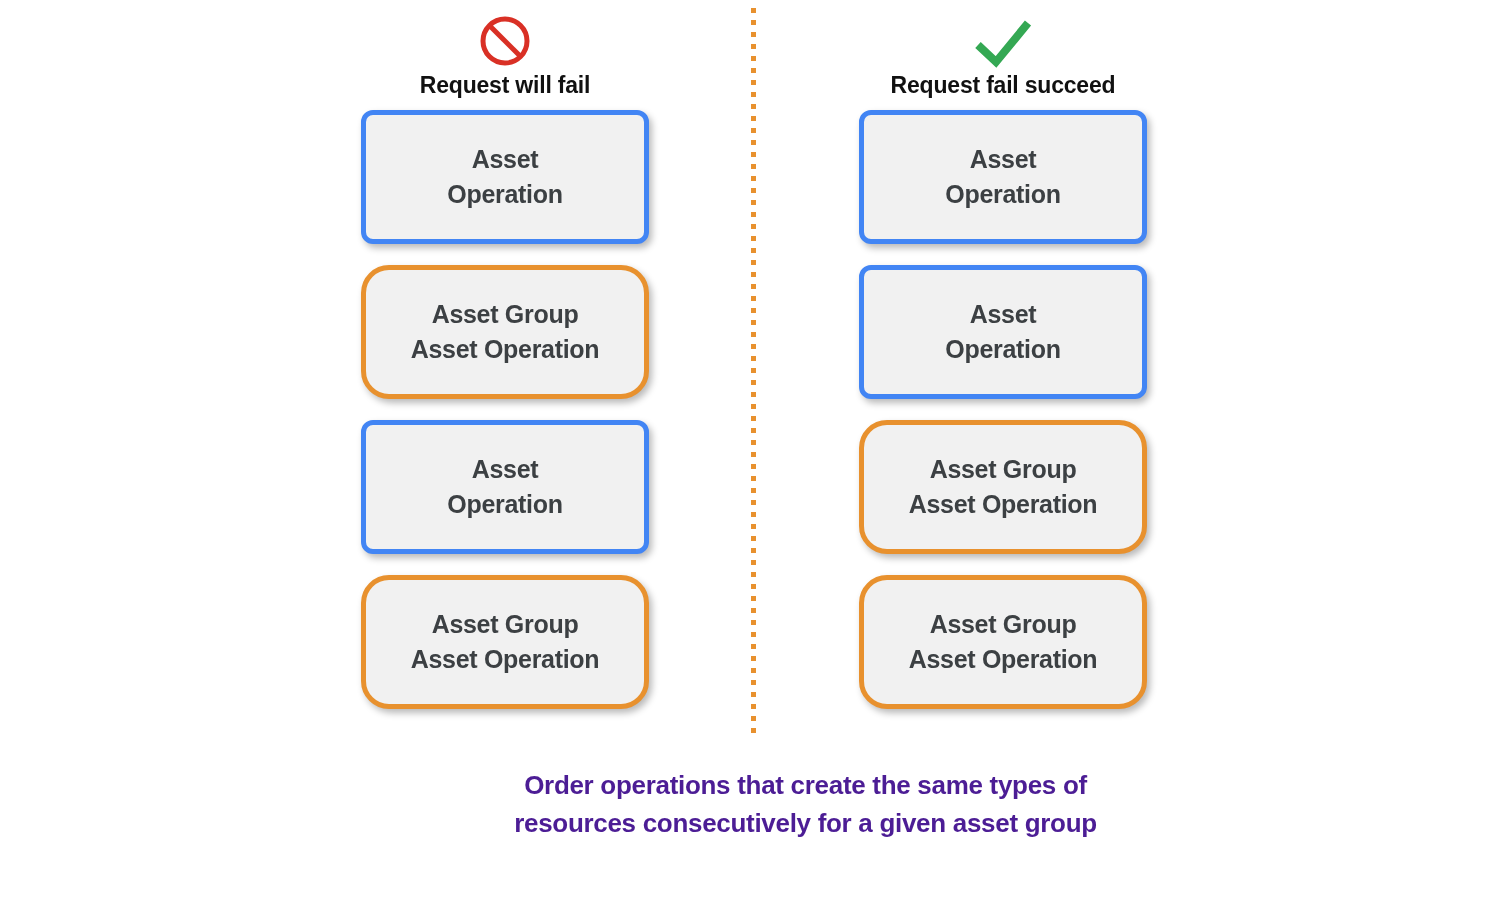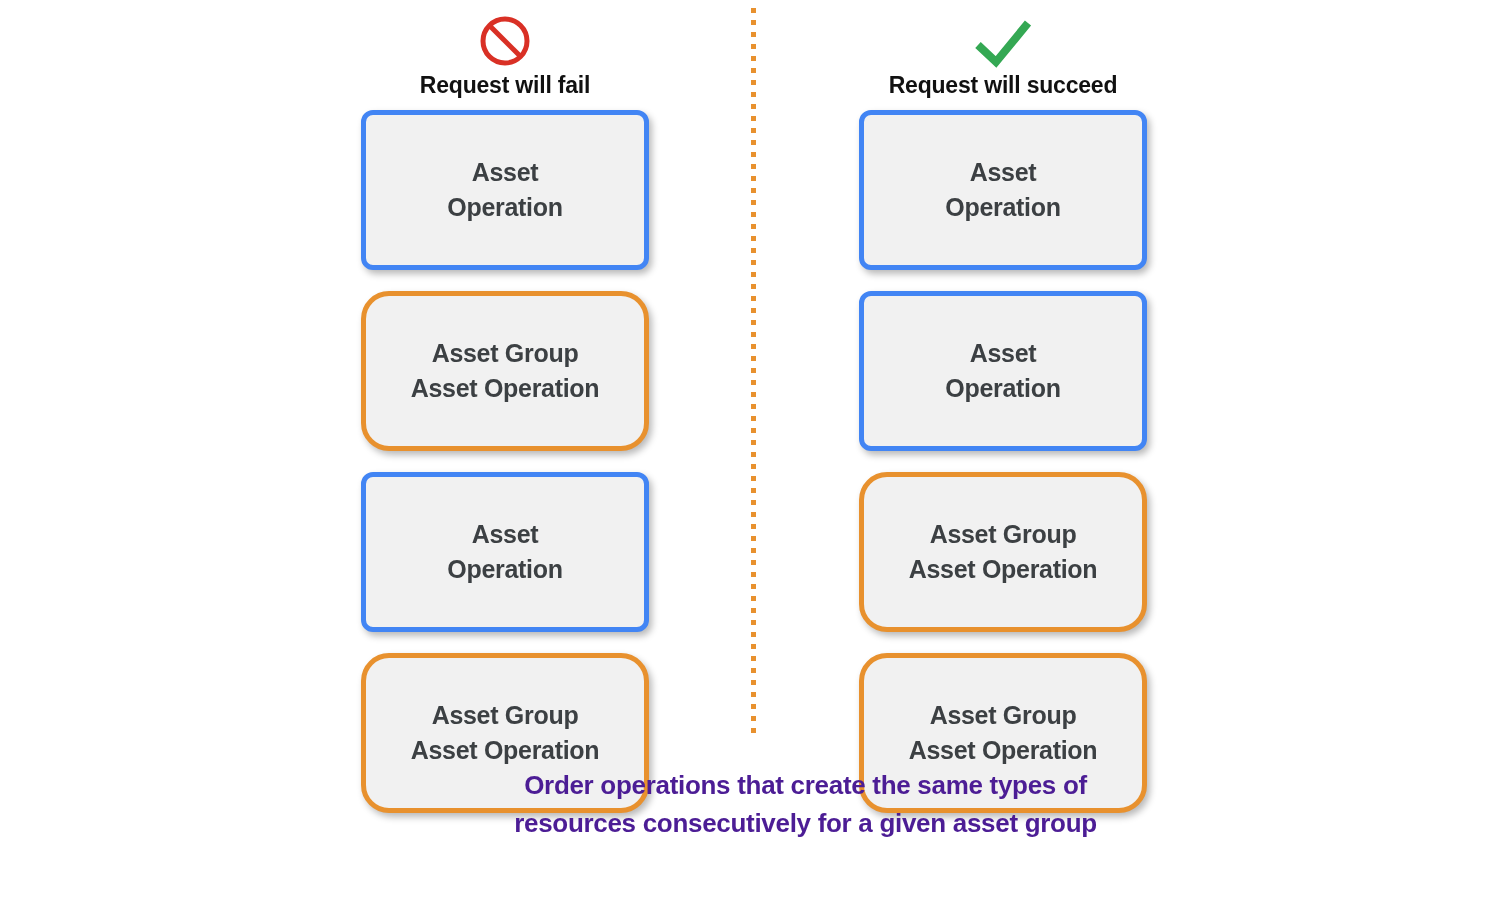--- a/index.html
+++ b/index.html
@@ -70,21 +70,21 @@
   .box-stack {
     position: absolute;
     top: 110px;
     left: 16px;
     width: 290px;
   }
 
   .op-box {
     position: relative;
     width: 288px;
-    height: 160px;
+    height: 134px;
     margin-bottom: 21px;
     background: #f1f1f1;
     border-radius: 12px;
     border: 5px solid #4285F4;
     box-shadow: 3px 4px 7px rgba(0,0,0,0.28);
     display: flex;
     align-items: center;
     justify-content: center;
     text-align: center;
   }
@@ -155,21 +155,21 @@
   </div>
 
   <div class="column succeed">
 
     <div class="col-header">
       <span class="status-icon">
         <svg width="66" height="54" viewBox="0 0 66 54" aria-hidden="true">
           <polyline points="8,31 26,48 58,9" fill="none" stroke="#34A853" stroke-width="8" stroke-linecap="butt" stroke-linejoin="miter"></polyline>
         </svg>
       </span>
-      <div class="col-title">Request will succeed</div>
+      <div class="col-title">Request fail succeed</div>
     </div>
 
     <div class="box-stack">
       <div class="op-box kind-blue">
         <span class="op-label">Asset
 Operation</span>
       </div>
       <div class="op-box kind-blue">
         <span class="op-label">Asset
 Operation</span>

